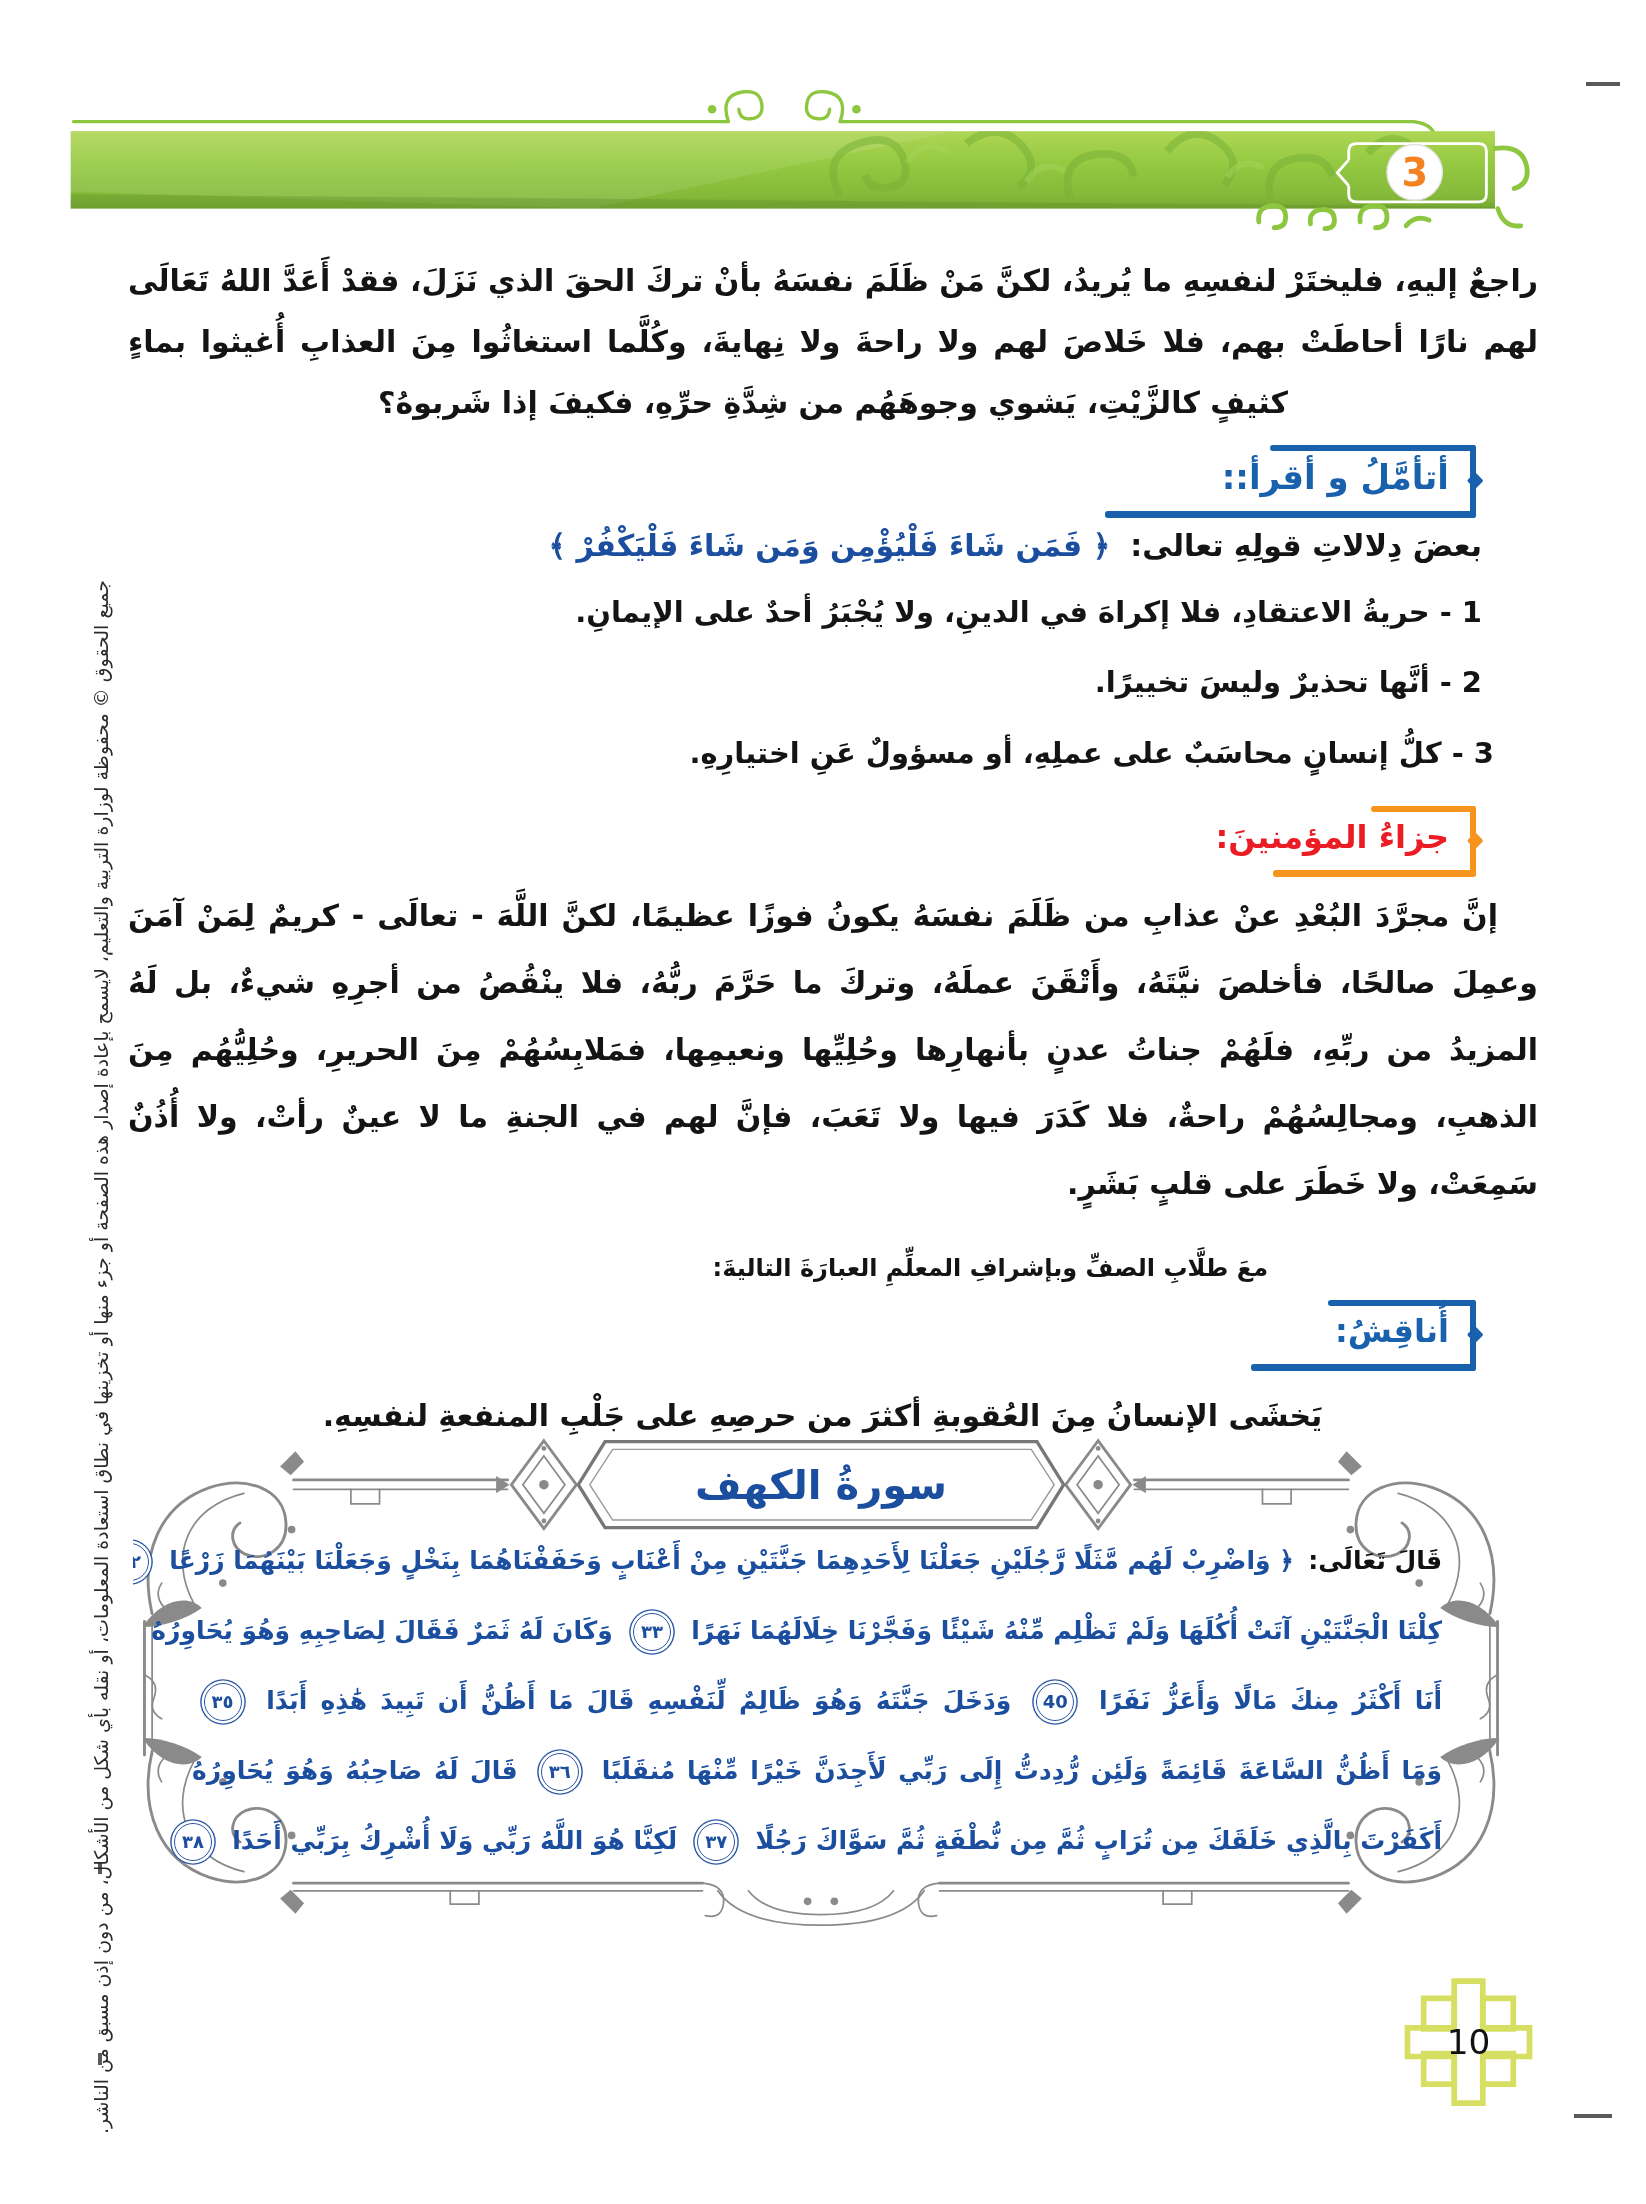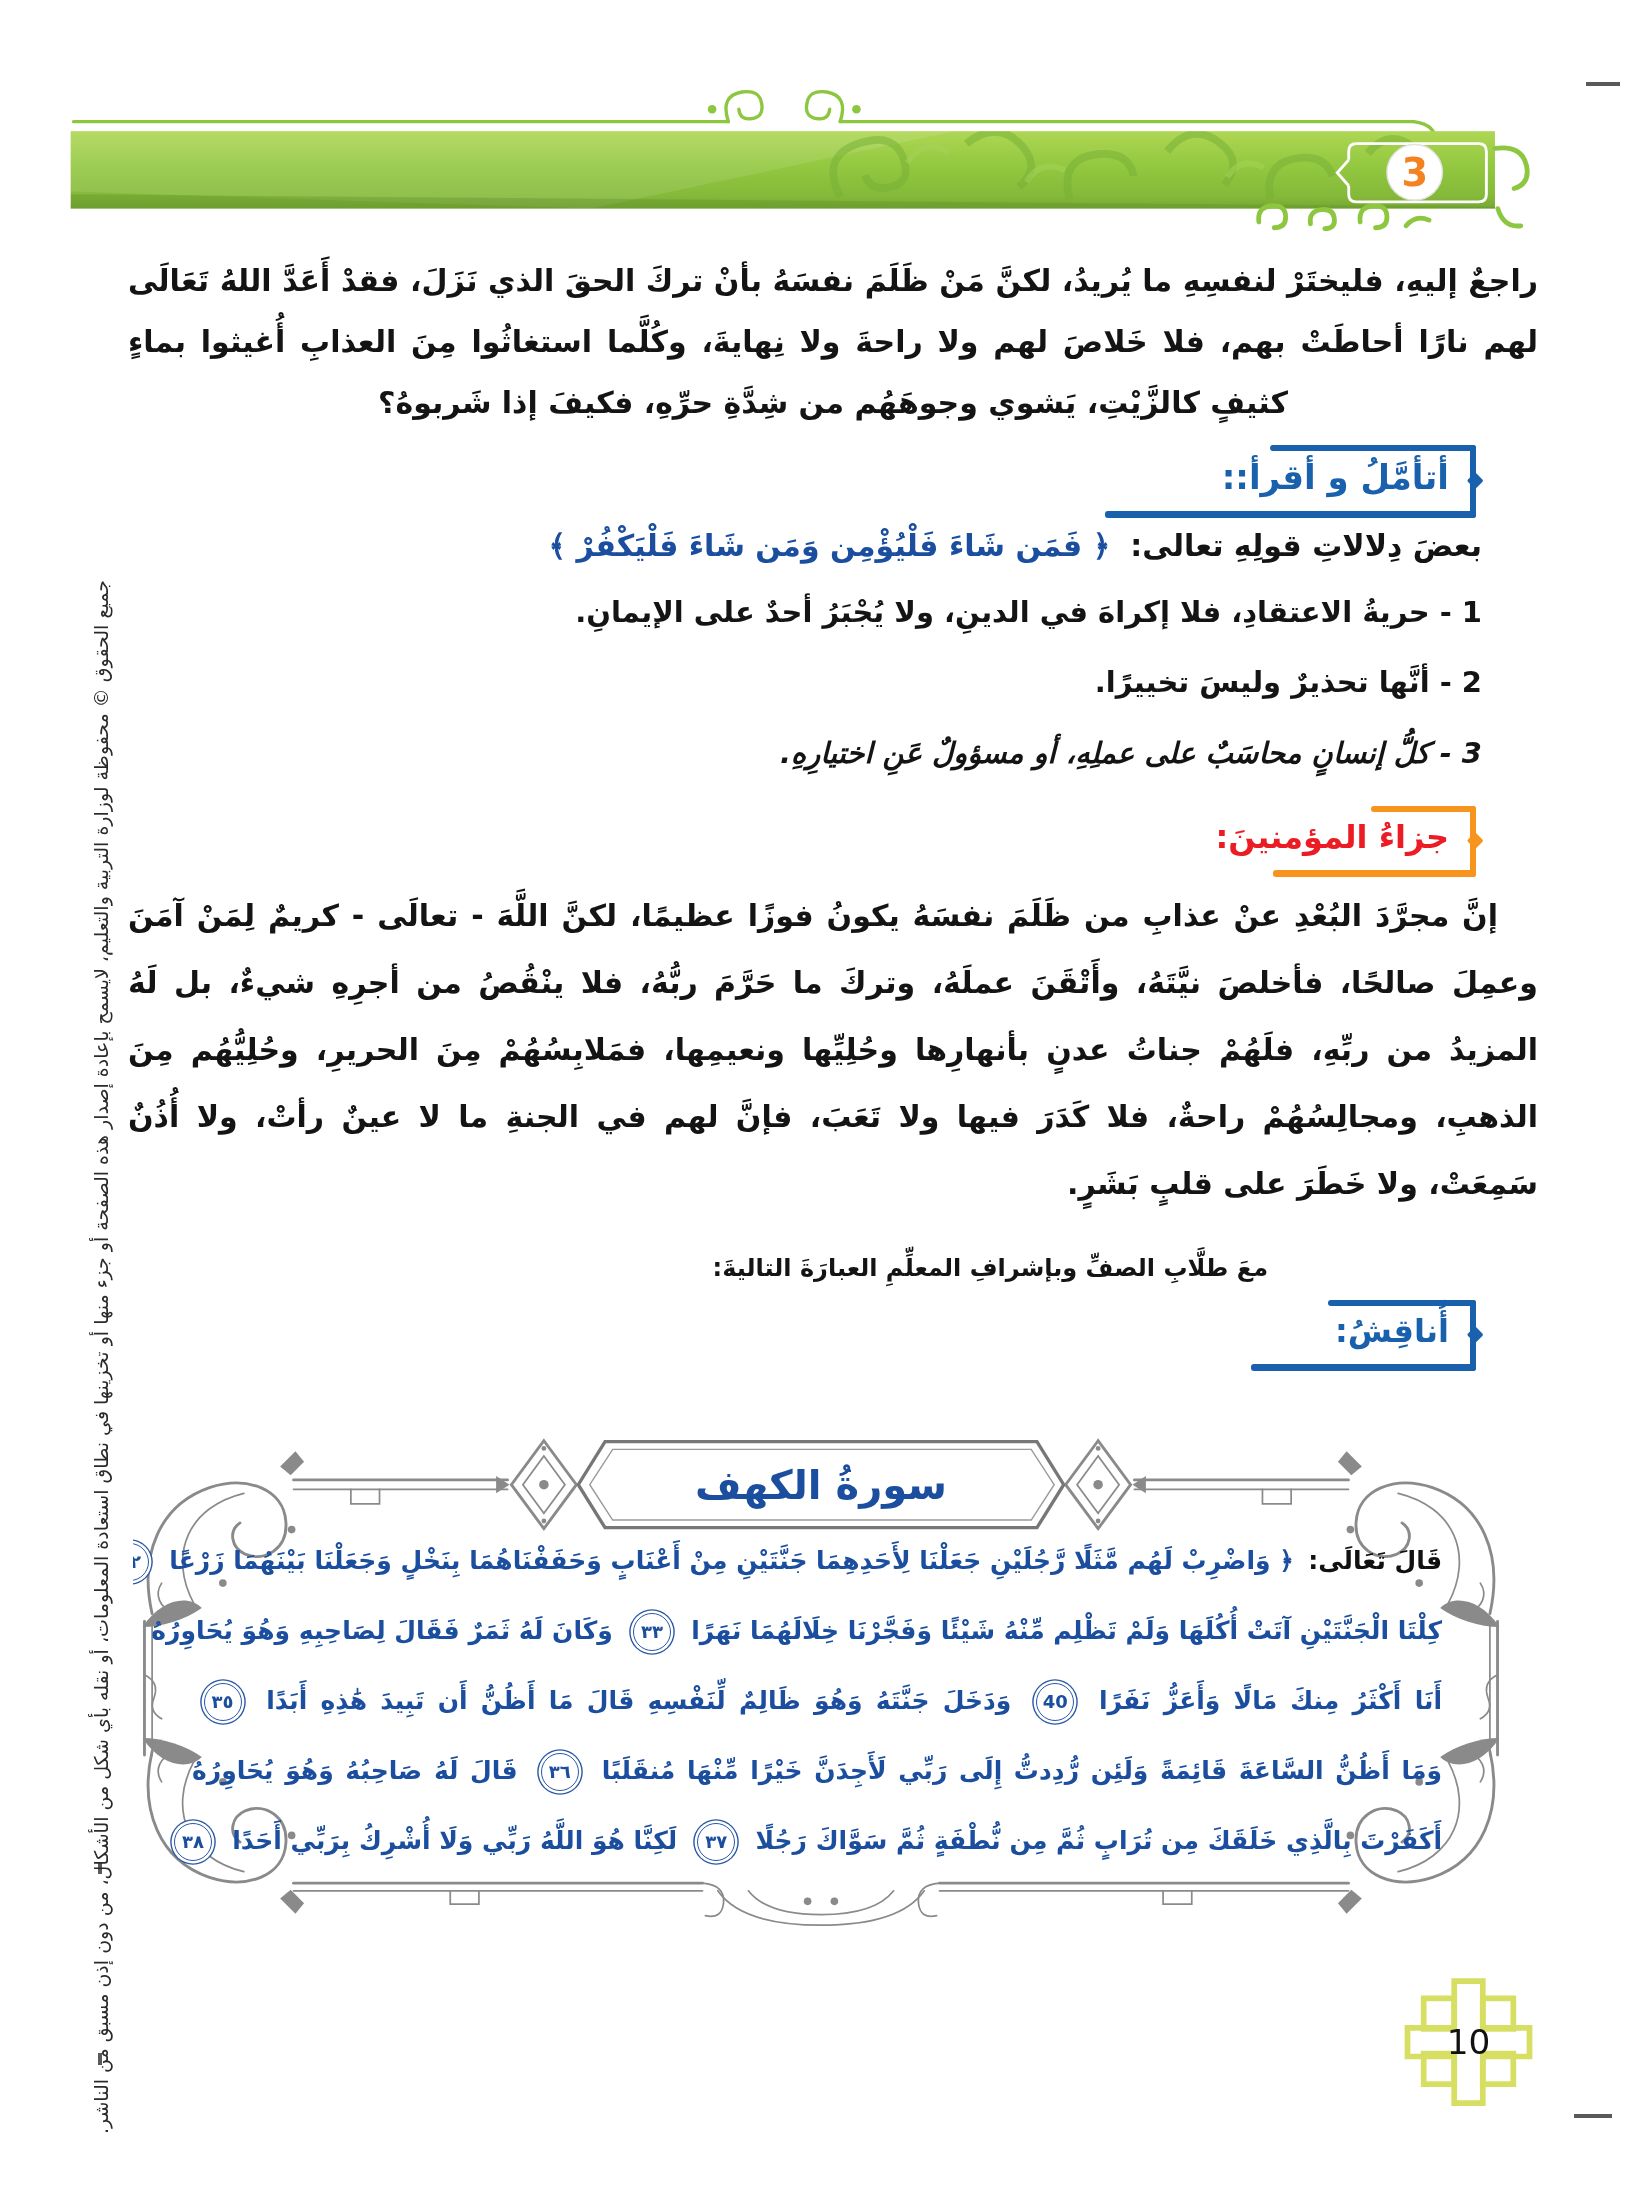--- a/index.html
+++ b/index.html
@@ -22,21 +22,21 @@
     position:absolute;right:108px;left:129px;font-weight:700;font-size:30px;
     text-align:justify;direction:rtl;color:#141414;
   }
   .para.intro{top:250px;line-height:61px;text-align-last:center;}
   .para.reward{top:882px;line-height:67px;text-indent:40px;}
   .line{position:absolute;white-space:nowrap;font-weight:700;font-size:29px;color:#141414;text-align:right;}
   .quote-line{top:528px;right:164px;font-size:30px;}
   .quote-verse{color:#1b4e9e;margin-right:9.6px;}
   .point1{top:595px;right:164px;margin-left:28px;}
   .point2{top:665px;right:164px;}
-  .point3{top:736px;right:164px;font-style:italic;}
+  .point3{top:736px;right:152px;}
   .discuss-lead{top:1254px;right:378px;font-size:24px;}
   .statement{
     position:absolute;top:1398px;left:0;right:0;text-align:center;
     font-weight:700;font-size:30px;color:#141414;
   }
   
   .callout{position:absolute;display:inline-block;}
   .callout .cap-top{
     position:absolute;top:0;right:0;height:5.7px;background:var(--c);
     border-radius:2.9px;width:var(--topw);
@@ -187,20 +187,21 @@
   <div class="para reward">إنَّ مجرَّدَ البُعْدِ عنْ عذابِ من ظَلَمَ نفسَهُ يكونُ فوزًا عظيمًا، لكنَّ اللَّهَ - تعالَى - كريمٌ لِمَنْ آمَنَ وعمِلَ صالحًا، فأخلصَ نيَّتَهُ، وأَتْقَنَ عملَهُ، وتركَ ما حَرَّمَ ربُّهُ، فلا ينْقُصُ من أجرِهِ شيءٌ، بل لَهُ المزيدُ من ربِّهِ، فلَهُمْ جناتُ عدنٍ بأنهارِها وحُلِيِّها ونعيمِها، فمَلابِسُهُمْ مِنَ الحريرِ، وحُلِيُّهُم مِنَ الذهبِ، ومجالِسُهُمْ راحةٌ، فلا كَدَرَ فيها ولا تَعَبَ، فإنَّ لهم في الجنةِ ما لا عينٌ رأتْ، ولا أُذُنٌ سَمِعَتْ، ولا خَطَرَ على قلبٍ بَشَرٍ.</div>
 
   <div class="callout discuss">
     <span class="cap-top"></span>
     <span class="cap-right"></span>
     <span class="callout-label">أُناقِشُ:</span>
     <span class="cap-bottom"></span>
   </div>
   <div class="line discuss-lead">معَ طلَّابِ الصفِّ وبإشرافِ المعلِّمِ العبارَةَ التاليةَ:</div>
 
+  <div class="statement">يَخشَى الإنسانُ مِنَ العُقوبةِ أكثرَ من حرصِهِ على جَلْبِ المنفعةِ لنفسِهِ.</div>
 
   <div class="quran-frame">
     <svg class="frame-art" width="1376" height="497" viewBox="0 0 1440 520">
       <defs>
         <g id="cornerTL">
           <path class="fs" d="M14,182 C0,120 22,68 74,50 C114,37 152,52 154,86 C156,114 132,128 112,120 C96,113 94,95 106,87"></path>
           <path class="fs thin" d="M58,172 C30,120 52,70 110,56"></path>
           <path class="fs thin" d="M24,150 C16,162 22,176 36,180"></path>
           <path class="ff" d="M4,196 C24,166 52,162 66,176 C50,188 24,196 4,196 Z"></path>
           <path class="ff" d="M148,28 l16,-16 l9,11 l-14,14 Z"></path>

